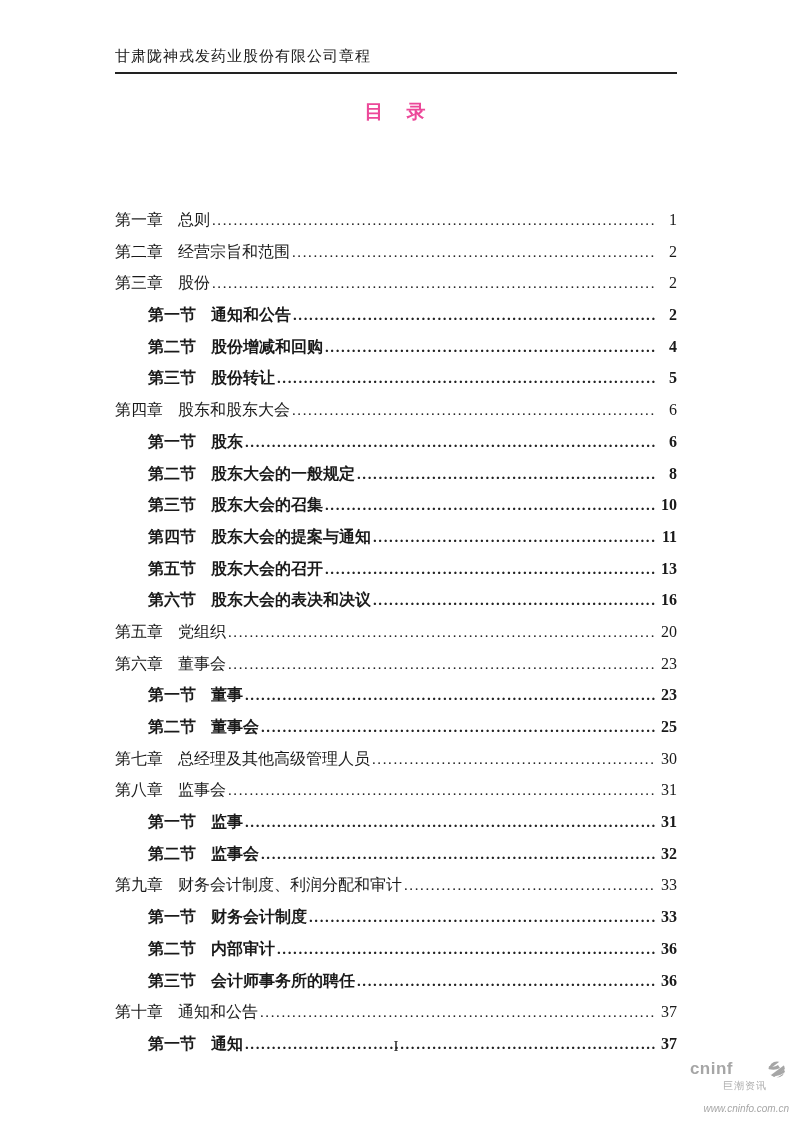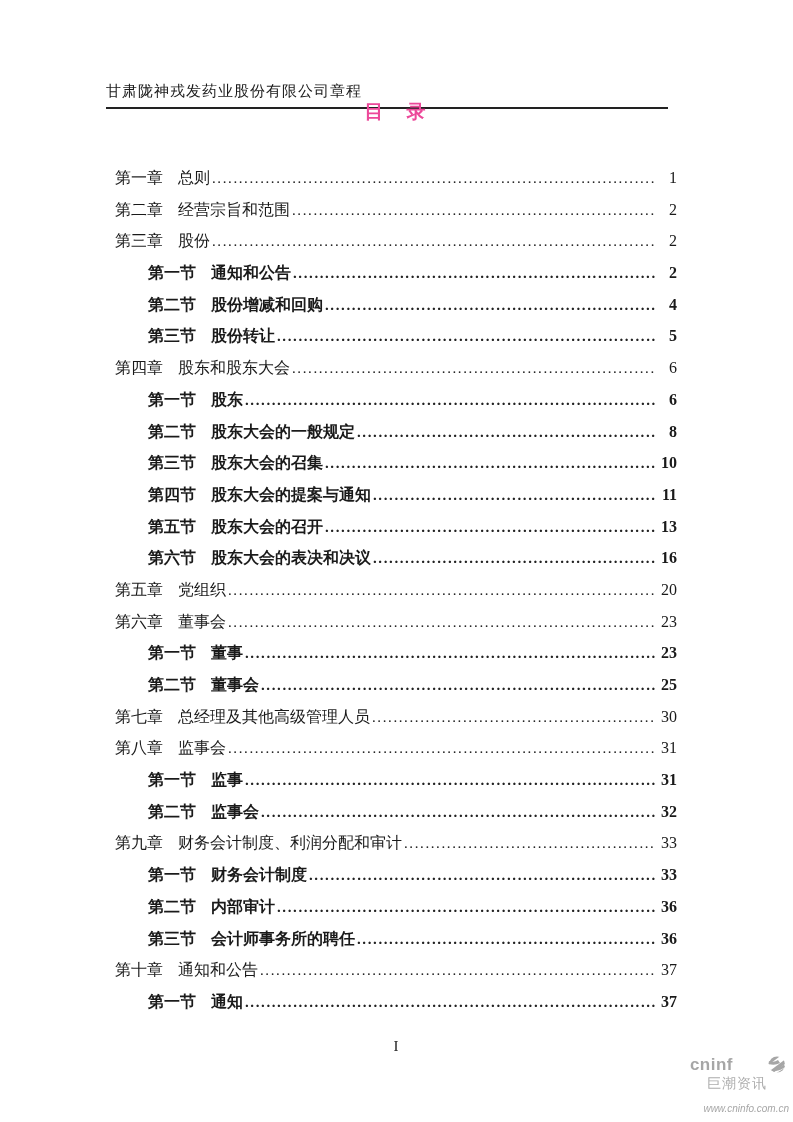--- a/index.html
+++ b/index.html
@@ -12,26 +12,25 @@
     height: 1122px;
     margin: 0 auto;
     background: #ffffff;
     color: #1a1a1a;
     overflow: hidden;
   }
 
   
   .doc-header {
     position: absolute;
-    left: 106px;
+    left: 115px;
     top: 47px;
     width: 562px;
     padding-bottom: 6px;
     border-bottom: 2px solid #222;
-    margin-top: 35px;
   }
   .doc-header-text {
     font-size: 15px;
     letter-spacing: 1px;
     color: #1a1a1a;
   }
 
   
   .doc-title {
     position: absolute;
@@ -53,21 +52,21 @@
     width: 562px;
   }
   .toc-row {
     display: flex;
     align-items: baseline;
     height: 31.7px;
     font-size: 16px;
     white-space: nowrap;
   }
   .toc-row.level-2 { padding-left: 33px; font-weight: bold; }
-  .toc-label { flex: none; margin-right: 15px; }
+  .toc-label { flex: none; margin-right: 15px; margin-top: 42px; }
   .toc-title { flex: none; }
   .toc-leader {
     flex: 1 1 auto;
     overflow: hidden;
     margin: 0 3px 0 2px;
     color: #222;
   }
   .toc-leader::after {
     content: "..........................................................................................................................................................................";
     letter-spacing: 1.6px;
@@ -104,21 +103,21 @@
   }
   .wm-top { display: flex; align-items: center; margin-right: 2px; gap: 32px; }
   .wm-cninf {
     font-size: 17px;
     font-weight: 700;
     letter-spacing: 0.5px;
     color: #a6a6a6;
   }
   .wm-swirl { margin-left: 2px; }
   .wm-name {
-    font-size: 14px;
+    font-size: 10px;
     letter-spacing: 1px;
     margin-right: 22px;
     margin-top: 1px;
     color: #adadad;
   }
   .wm-url {
     font-size: 10px;
     margin-top: 11px;
     color: #a6a6a6;
     font-style: italic;

